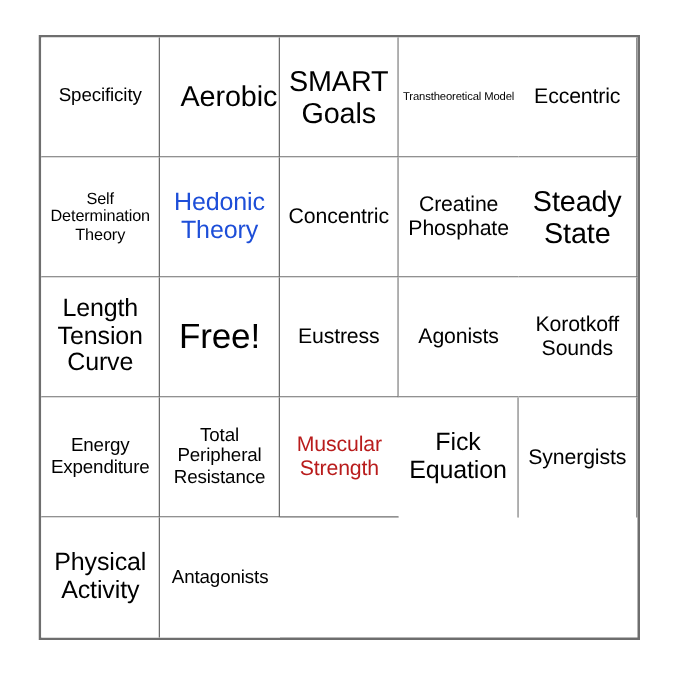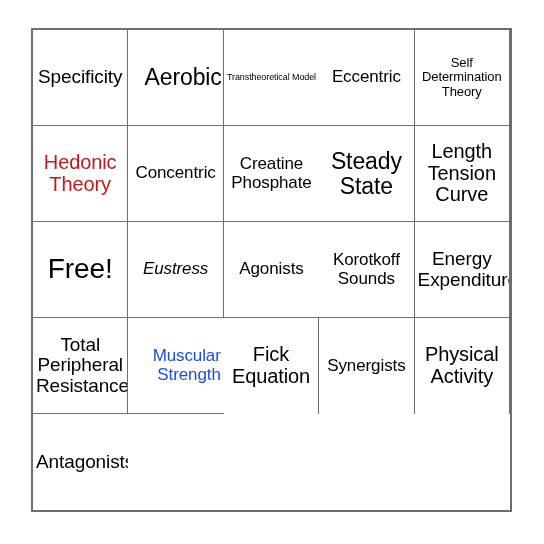--- a/index.html
+++ b/index.html
@@ -50,78 +50,81 @@
     line-height: 1.08;
     letter-spacing: -0.1px;
     word-break: normal;
   }
 
   
   .sz-xxl .cell-text { font-size: 28px; }
   .sz-xl  .cell-text { font-size: 23px; }
   .sz-l   .cell-text { font-size: 20px; }
   .sz-m   .cell-text { font-size: 17px; }
-  .sz-s   .cell-text { font-size: 19px; }
+  .sz-s   .cell-text { font-size: 15px; }
   .sz-xs  .cell-text { font-size: 13px; }
   .sz-xxs .cell-text { font-size: 9px; }
 </style>
 </head>
 <body>
 
 <div id="bingo-card" style="border-color: rgb(110, 110, 110); background: rgb(255, 255, 255);">
     <div class="cell sz-s">
       <span class="cell-text" style="color: rgb(0, 0, 0);">Specificity</span>
     </div>
     <div class="cell sz-xl">
       <span class="cell-text" style="color: rgb(0, 0, 0); margin-left: 15px;">Aerobic</span>
     </div>
+    <div class="cell sz-xl">
+      <span class="cell-text" style="color: rgb(0, 0, 0);">SMART Goals</span>
+    </div>
     <div class="cell sz-xxs col-last">
       <span class="cell-text" style="color: rgb(0, 0, 0);">Transtheoretical Model</span>
     </div>
     <div class="cell sz-m">
       <span class="cell-text" style="color: rgb(0, 0, 0);">Eccentric</span>
     </div>
     <div class="cell sz-xs">
       <span class="cell-text" style="color: rgb(0, 0, 0);">Self Determination Theory</span>
     </div>
     <div class="cell sz-l">
-      <span class="cell-text" style="color: #b91c1c;">Hedonic Theory</span>
+      <span class="cell-text" style="color: #1d4ed8;">Hedonic Theory</span>
     </div>
     <div class="cell sz-m">
       <span class="cell-text" style="color: rgb(0, 0, 0);">Concentric</span>
     </div>
     <div class="cell sz-m col-last">
       <span class="cell-text" style="color: rgb(0, 0, 0);">Creatine Phosphate</span>
     </div>
     <div class="cell sz-xl">
       <span class="cell-text" style="color: rgb(0, 0, 0);">Steady State</span>
     </div>
     <div class="cell sz-l">
       <span class="cell-text" style="color: rgb(0, 0, 0);">Length Tension Curve</span>
     </div>
     <div class="cell sz-xxl">
       <span class="cell-text" style="color: rgb(0, 0, 0);">Free!</span>
     </div>
     <div class="cell sz-m">
-      <span class="cell-text" style="color: rgb(0, 0, 0); font-style: italic;">Eustress</span>
+      <span class="cell-text" style="color: rgb(0, 0, 0);">Eustress</span>
     </div>
     <div class="cell sz-m col-last">
       <span class="cell-text" style="color: rgb(0, 0, 0);">Agonists</span>
     </div>
     <div class="cell sz-m">
       <span class="cell-text" style="color: rgb(0, 0, 0);">Korotkoff Sounds</span>
     </div>
     <div class="cell sz-s">
       <span class="cell-text" style="color: rgb(0, 0, 0);">Energy Expenditure</span>
     </div>
     <div class="cell sz-s">
       <span class="cell-text" style="color: rgb(0, 0, 0);">Total Peripheral Resistance</span>
     </div>
     <div class="cell sz-m col-last">
-      <span class="cell-text" style="color: #1d4ed8; text-align: right;">Muscular Strength</span>
+      <span class="cell-text" style="color: #b91c1c;">Muscular Strength</span>
     </div>
     <div class="cell sz-l row-last">
       <span class="cell-text" style="color: rgb(0, 0, 0);">Fick Equation</span>
     </div>
     <div class="cell sz-m row-last">
       <span class="cell-text" style="color: rgb(0, 0, 0);">Synergists</span>
     </div>
     <div class="cell sz-l row-last">
       <span class="cell-text" style="color: rgb(0, 0, 0);">Physical Activity</span>
     </div>

